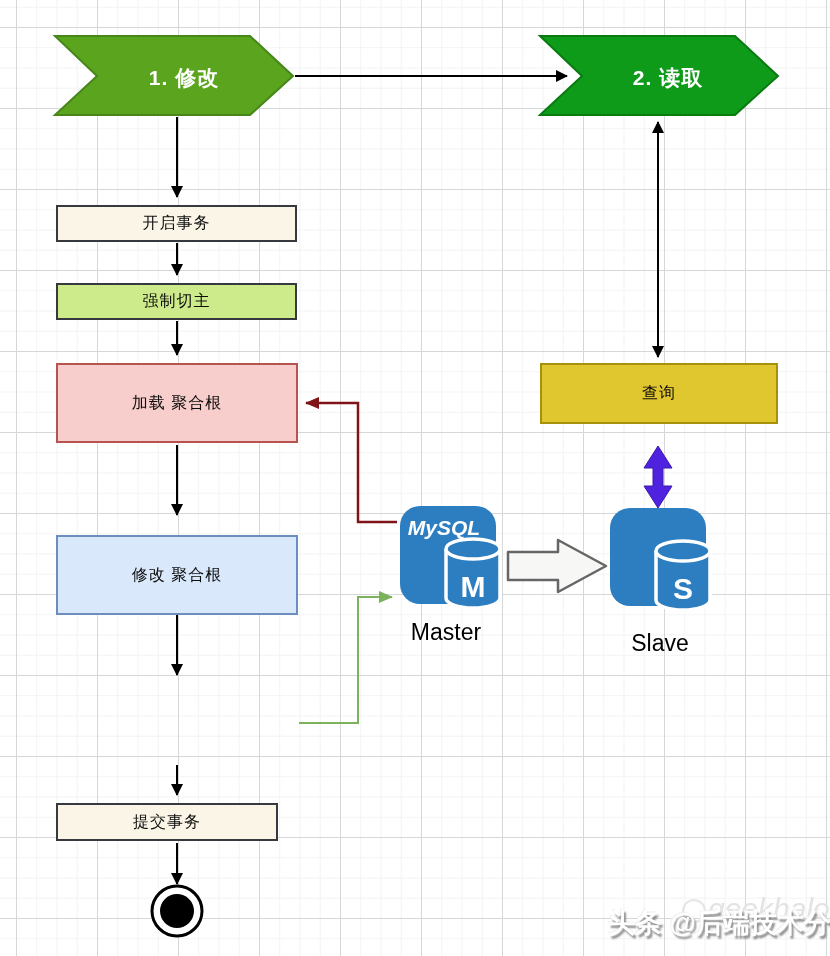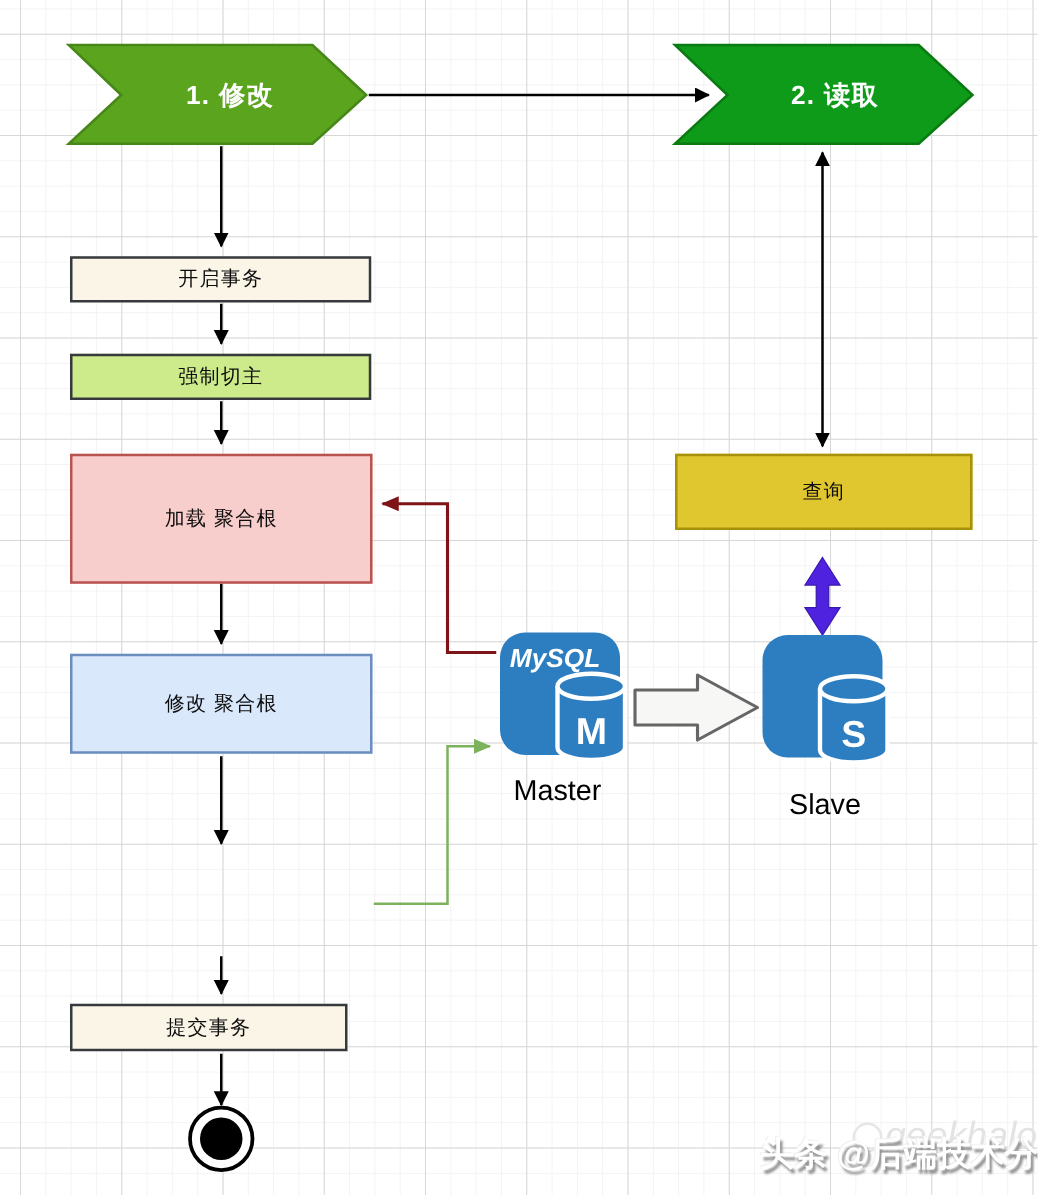--- a/index.html
+++ b/index.html
@@ -134,25 +134,25 @@
   </svg>
 
   <div class="node cream" style="left:56px;top:205px;width:241px;height:37px;">
     <span>开启事务</span>
   </div>
 
   <div class="node lgreen" style="left:56px;top:283px;width:241px;height:37px;">
     <span>强制切主</span>
   </div>
 
-  <div class="node pink" style="left:56px;top:363px;width:242px;height:104px;">
+  <div class="node pink" style="left:56px;top:363px;width:242px;height:80px;">
     <span>加载 聚合根</span>
   </div>
 
-  <div class="node blue" style="left:56px;top:523px;width:242px;height:80px;">
+  <div class="node blue" style="left:56px;top:535px;width:242px;height:80px;">
     <span>修改 聚合根</span>
   </div>
 
 
   <div class="node cream" style="left:56px;top:803px;width:222px;height:38px;">
     <span>提交事务</span>
   </div>
 
   <div class="node yellow" style="left:540px;top:363px;width:238px;height:61px;">
     <span>查询</span>

